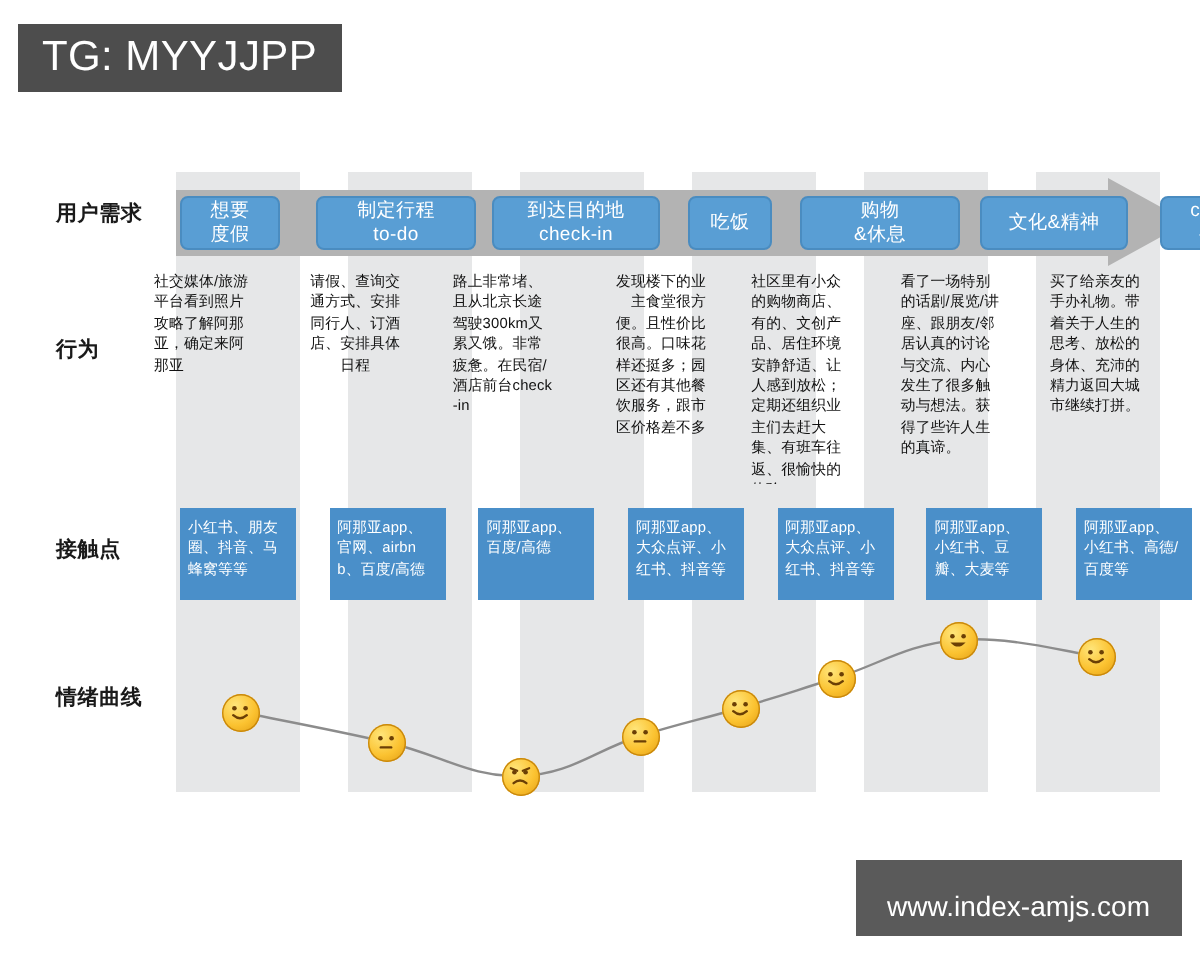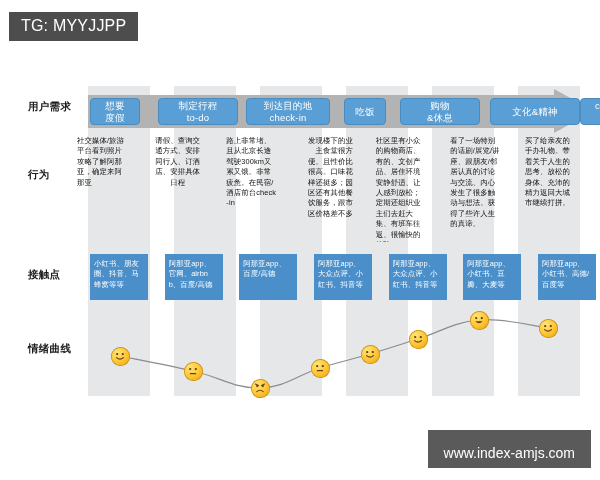--- a/index.html
+++ b/index.html
@@ -16,21 +16,21 @@
     -webkit-font-smoothing: antialiased;
   }
 
   
   #tg-badge {
     position: absolute;
     left: 9px;
     top: 12px;
     background: #4d4d4d;
     color: #ffffff;
-    font-size: 16px;
+    font-size: 21px;
     letter-spacing: 0.2px;
     padding: 5px 12px 6px 12px;
     line-height: 1.1;
     white-space: nowrap;
   }
 
   
   #watermark {
     position: absolute;
     right: 9px;
@@ -259,21 +259,21 @@
         <span>到达目的地
 check-in</span>
       </div>
       <div class="stage-chip" style="left: 256px; width: 42px;">
         <span>吃饭</span>
       </div>
       <div class="stage-chip" style="left: 312px; width: 80px;">
         <span>购物
 &amp;休息</span>
       </div>
-      <div class="stage-chip" style="left: 402px; width: 90px; text-align: center;">
+      <div class="stage-chip" style="left: 402px; width: 74px; text-align: center;">
         <span>文化&amp;精神</span>
       </div>
       <div class="stage-chip" style="left: 492px; width: 56px;">
         <span>check
 -out</span>
       </div>
     </div>
 
   <div id="behaviour-row">
       <div class="behaviour-cell" style="left: 2px; width: 58px; height: 108px;">社交媒体/旅游平台看到照片攻略了解阿那亚，确定来阿那亚</div>

